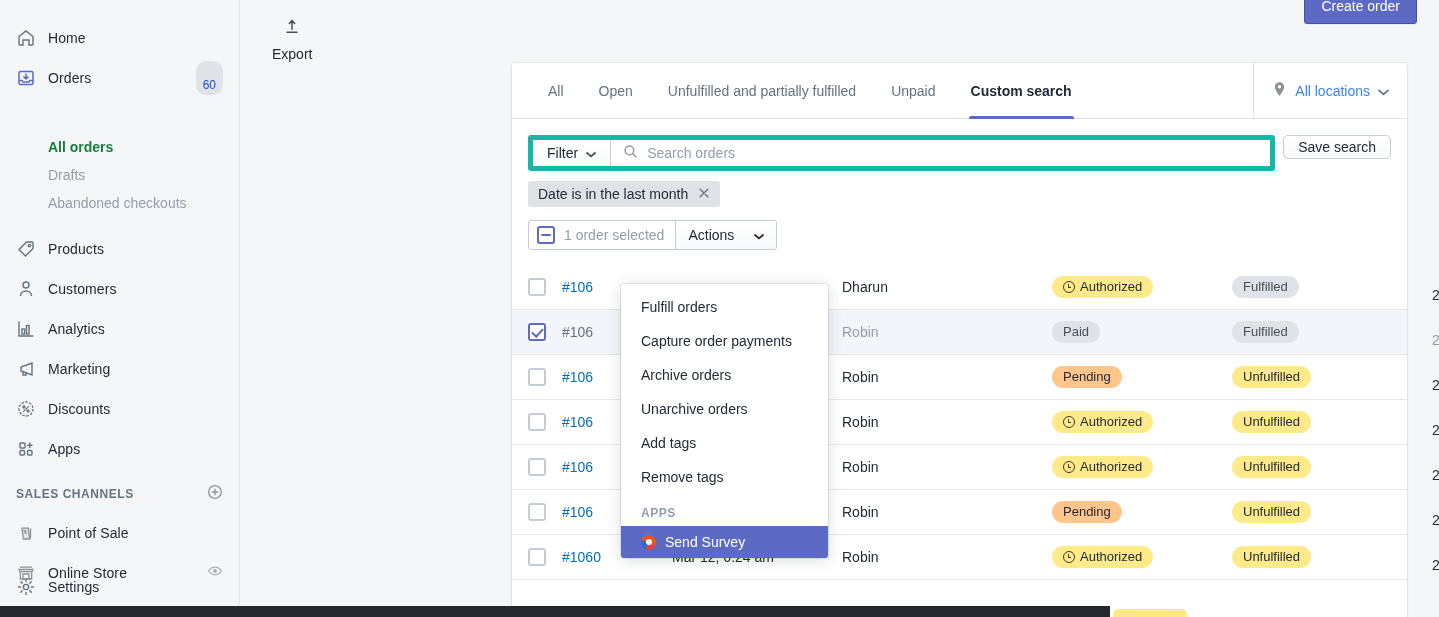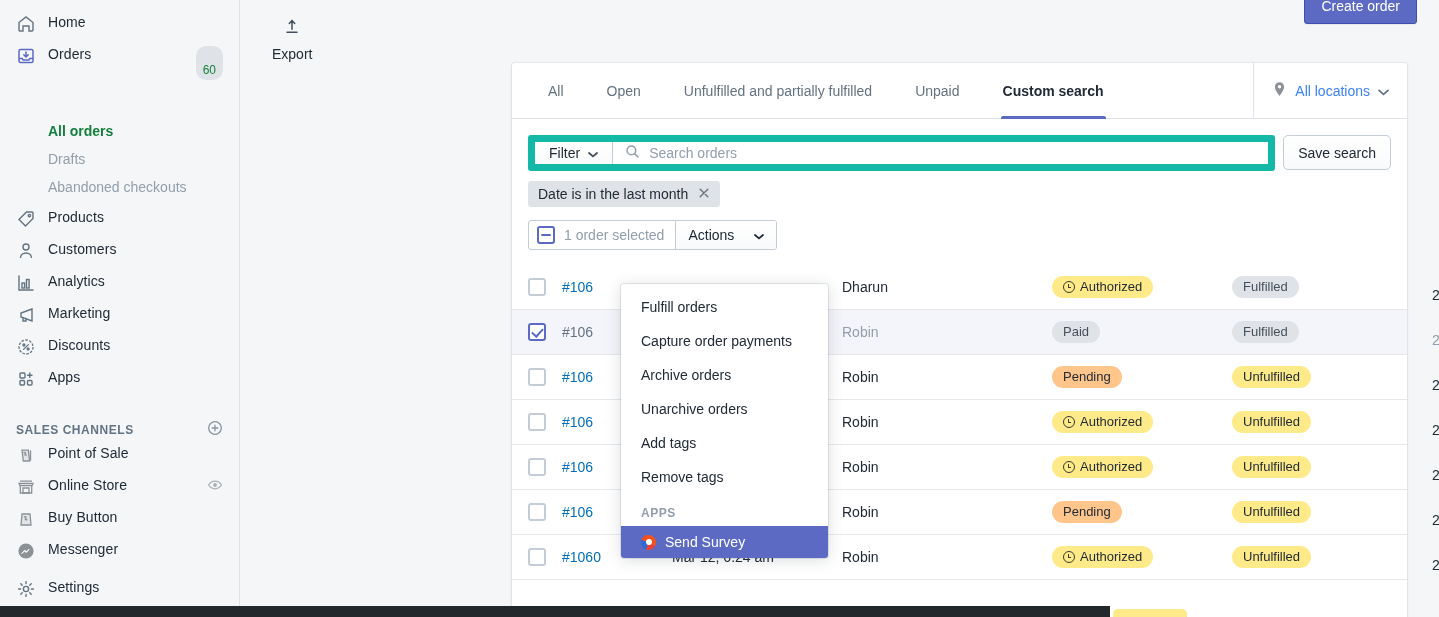--- a/index.html
+++ b/index.html
@@ -13,29 +13,29 @@
 
   
   .sidebar {
     width: 240px; height: 617px;
     background: #f4f6f8;
     border-right: 1px solid #dfe3e8;
     position: relative;
     flex: 0 0 240px;
   }
   .nav-item {
-    display: flex; align-items: flex-start;
-    height: 32px; margin: 0 8px;
+    display: flex; align-items: center;
+    height: 32px; margin: 8px 8px;
     padding: 0 8px; border-radius: 3px;
     cursor: pointer;
   }
   .nav-item .ico { width: 20px; height: 20px; flex: 0 0 20px; margin-right: 12px; display:flex; align-items:center; justify-content:center; }
   .nav-item .lbl { font-size: 14px; color: #212b36; letter-spacing: .1px; }
   .nav-item .badge {
-    margin-left: auto; background: #dfe3e8; color: #15803d;
+    margin-left: auto; background: #dfe3e8; color: #1d4ed8;
     font-size: 12px; border-radius: 10px; padding: 17px 7px 2px; line-height: 15px;
   }
   .subnav { }
   .subnav-item {
     height: 28px; display: flex; align-items: center;
     padding-left: 48px; font-size: 14px; color: #919eab; cursor: pointer;
   }
   .subnav-item.active { color: #15803d; font-weight: 600; margin-top: 39px; }
   .nav-gap { height: 8px; }
   .section-head {
@@ -70,56 +70,56 @@
   }
 
   .card {
     position: absolute; left: 272px; right: 32px; top: 63px;
     background: #fff; border-radius: 3px;
     box-shadow: 0 0 0 1px rgba(63,63,68,.05), 0 1px 3px 0 rgba(63,63,68,.15);
     min-height: 560px;
   }
 
   .tabbar { display: flex; align-items: stretch; height: 56px; border-bottom: 1px solid #dfe3e8; }
-  .tabs { display: flex; align-items: center; padding-left: 20px; flex: 1 1 auto; gap: 11px; }
+  .tabs { display: flex; align-items: center; padding-left: 20px; flex: 1 1 auto; gap: 3px; }
   .tab {
     position: relative; height: 56px; display: flex; align-items: center;
     padding: 0 16px; font-size: 14px; color: #637381; cursor: pointer;
   }
   .tab.active { color: #212b36; font-weight: 600; }
   .tab.active::after {
     content: ""; position: absolute; left: 14px; right: 14px; bottom: 0;
     height: 3px; background: #5c6ac4; border-radius: 2px 2px 0 0;
   }
   .locations {
     display: flex; align-items: center; gap: 8px;
     border-left: 1px solid #dfe3e8; padding: 0 18px;
     font-size: 14px; color: #3b82f6; cursor: pointer; white-space: nowrap;
   }
 
   .filterrow { padding: 16px 16px 0 16px; display: flex; }
   .filterbox {
     display: flex; flex: 1 1 auto;
-    border: 7px solid #14b8a6; border-radius: 3px; overflow: hidden;
+    border: 5px solid #14b8a6; border-radius: 3px; overflow: hidden;
     background: #fff; height: 36px;
   }
   .filter-btn {
     display: flex; align-items: center; gap: 8px;
     padding: 0 14px; font-size: 14px; color: #212b36;
     border-right: 1px solid #c4cdd5; cursor: pointer;
     background: linear-gradient(180deg,#fff,#f9fafb);
   }
   .search-wrap { display: flex; align-items: center; gap: 9px; padding-left: 12px; flex: 1 1 auto; }
   .search-input {
     border: 0; outline: 0; font-size: 14px; color: #212b36;
     font-family: "Liberation Sans", sans-serif; width: 100%; background: transparent;
   }
   .search-input::placeholder { color: #919eab; }
   .save-search {
-    height: 35px; margin-left: 8px; padding: 0 14px;
+    height: 24px; margin-left: 8px; padding: 0 14px;
     border: 1px solid #c4cdd5; border-radius: 5px;
     background: linear-gradient(180deg,#fff,#f9fafb);
     font-size: 14px; color: #212b36; cursor: pointer;
   }
 
   .tagrow { padding: 10px 16px 0 16px; display: flex; gap: 8px; }
   .filter-tag {
     display: flex; align-items: center; gap: 10px;
     background: #dfe3e8; border-radius: 3px;
     padding: 5px 10px; font-size: 14px; color: #212b36;

